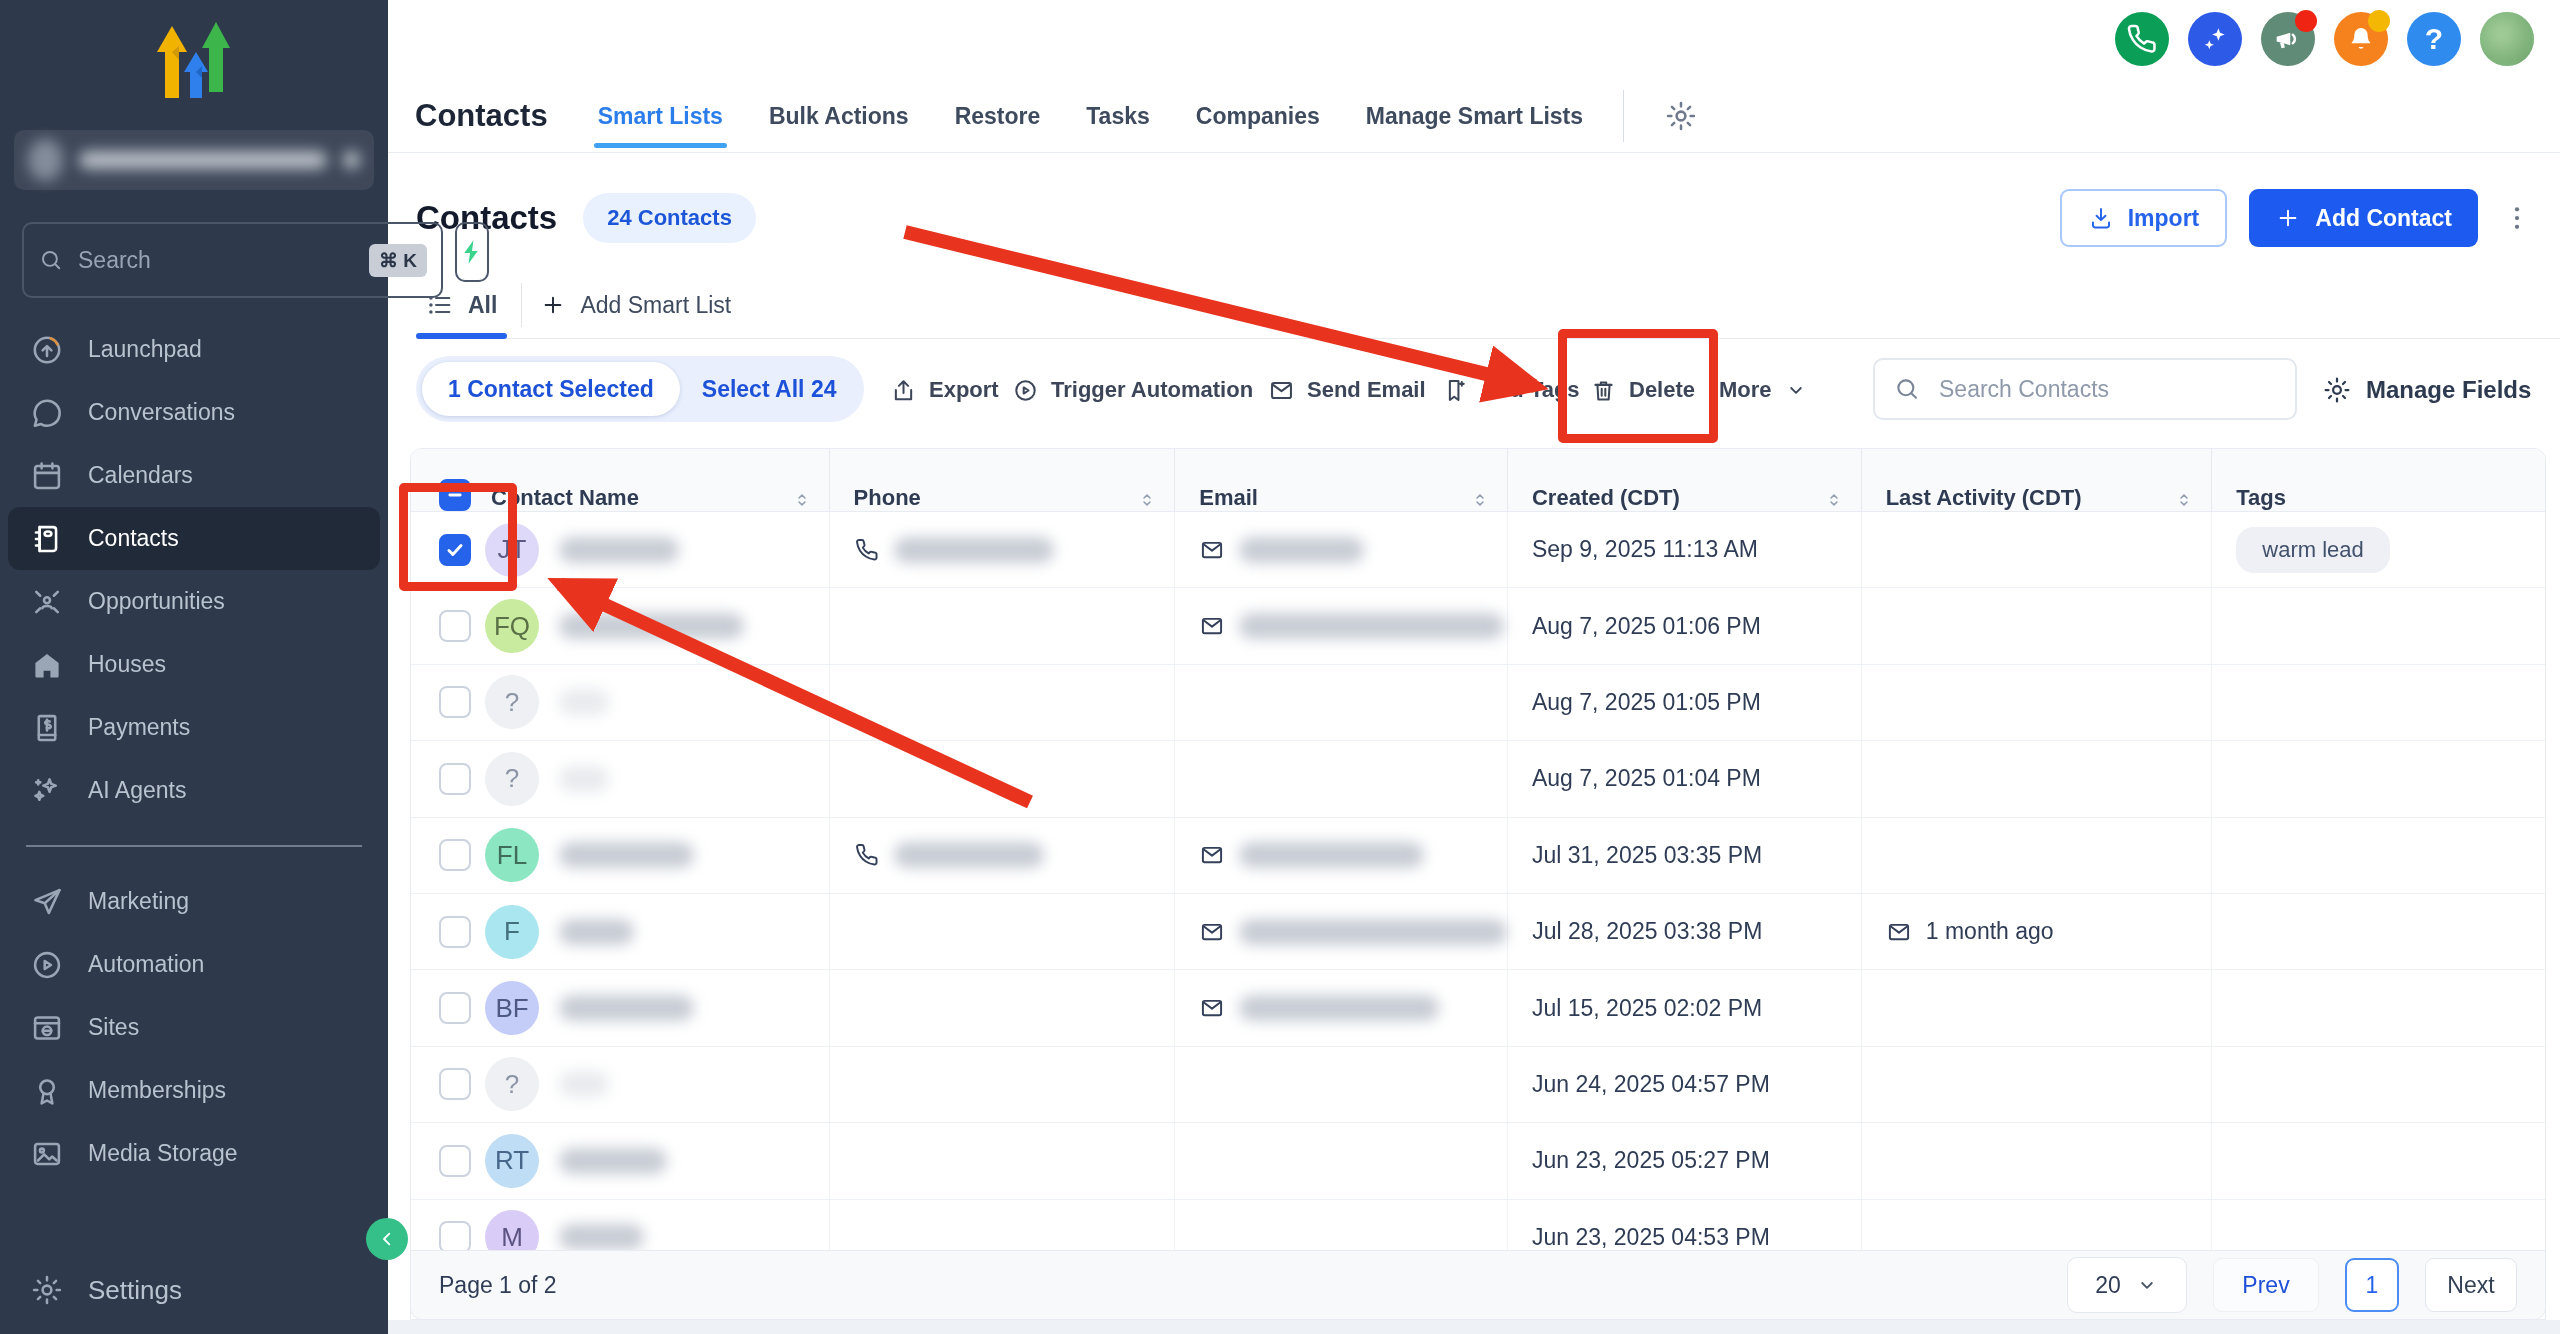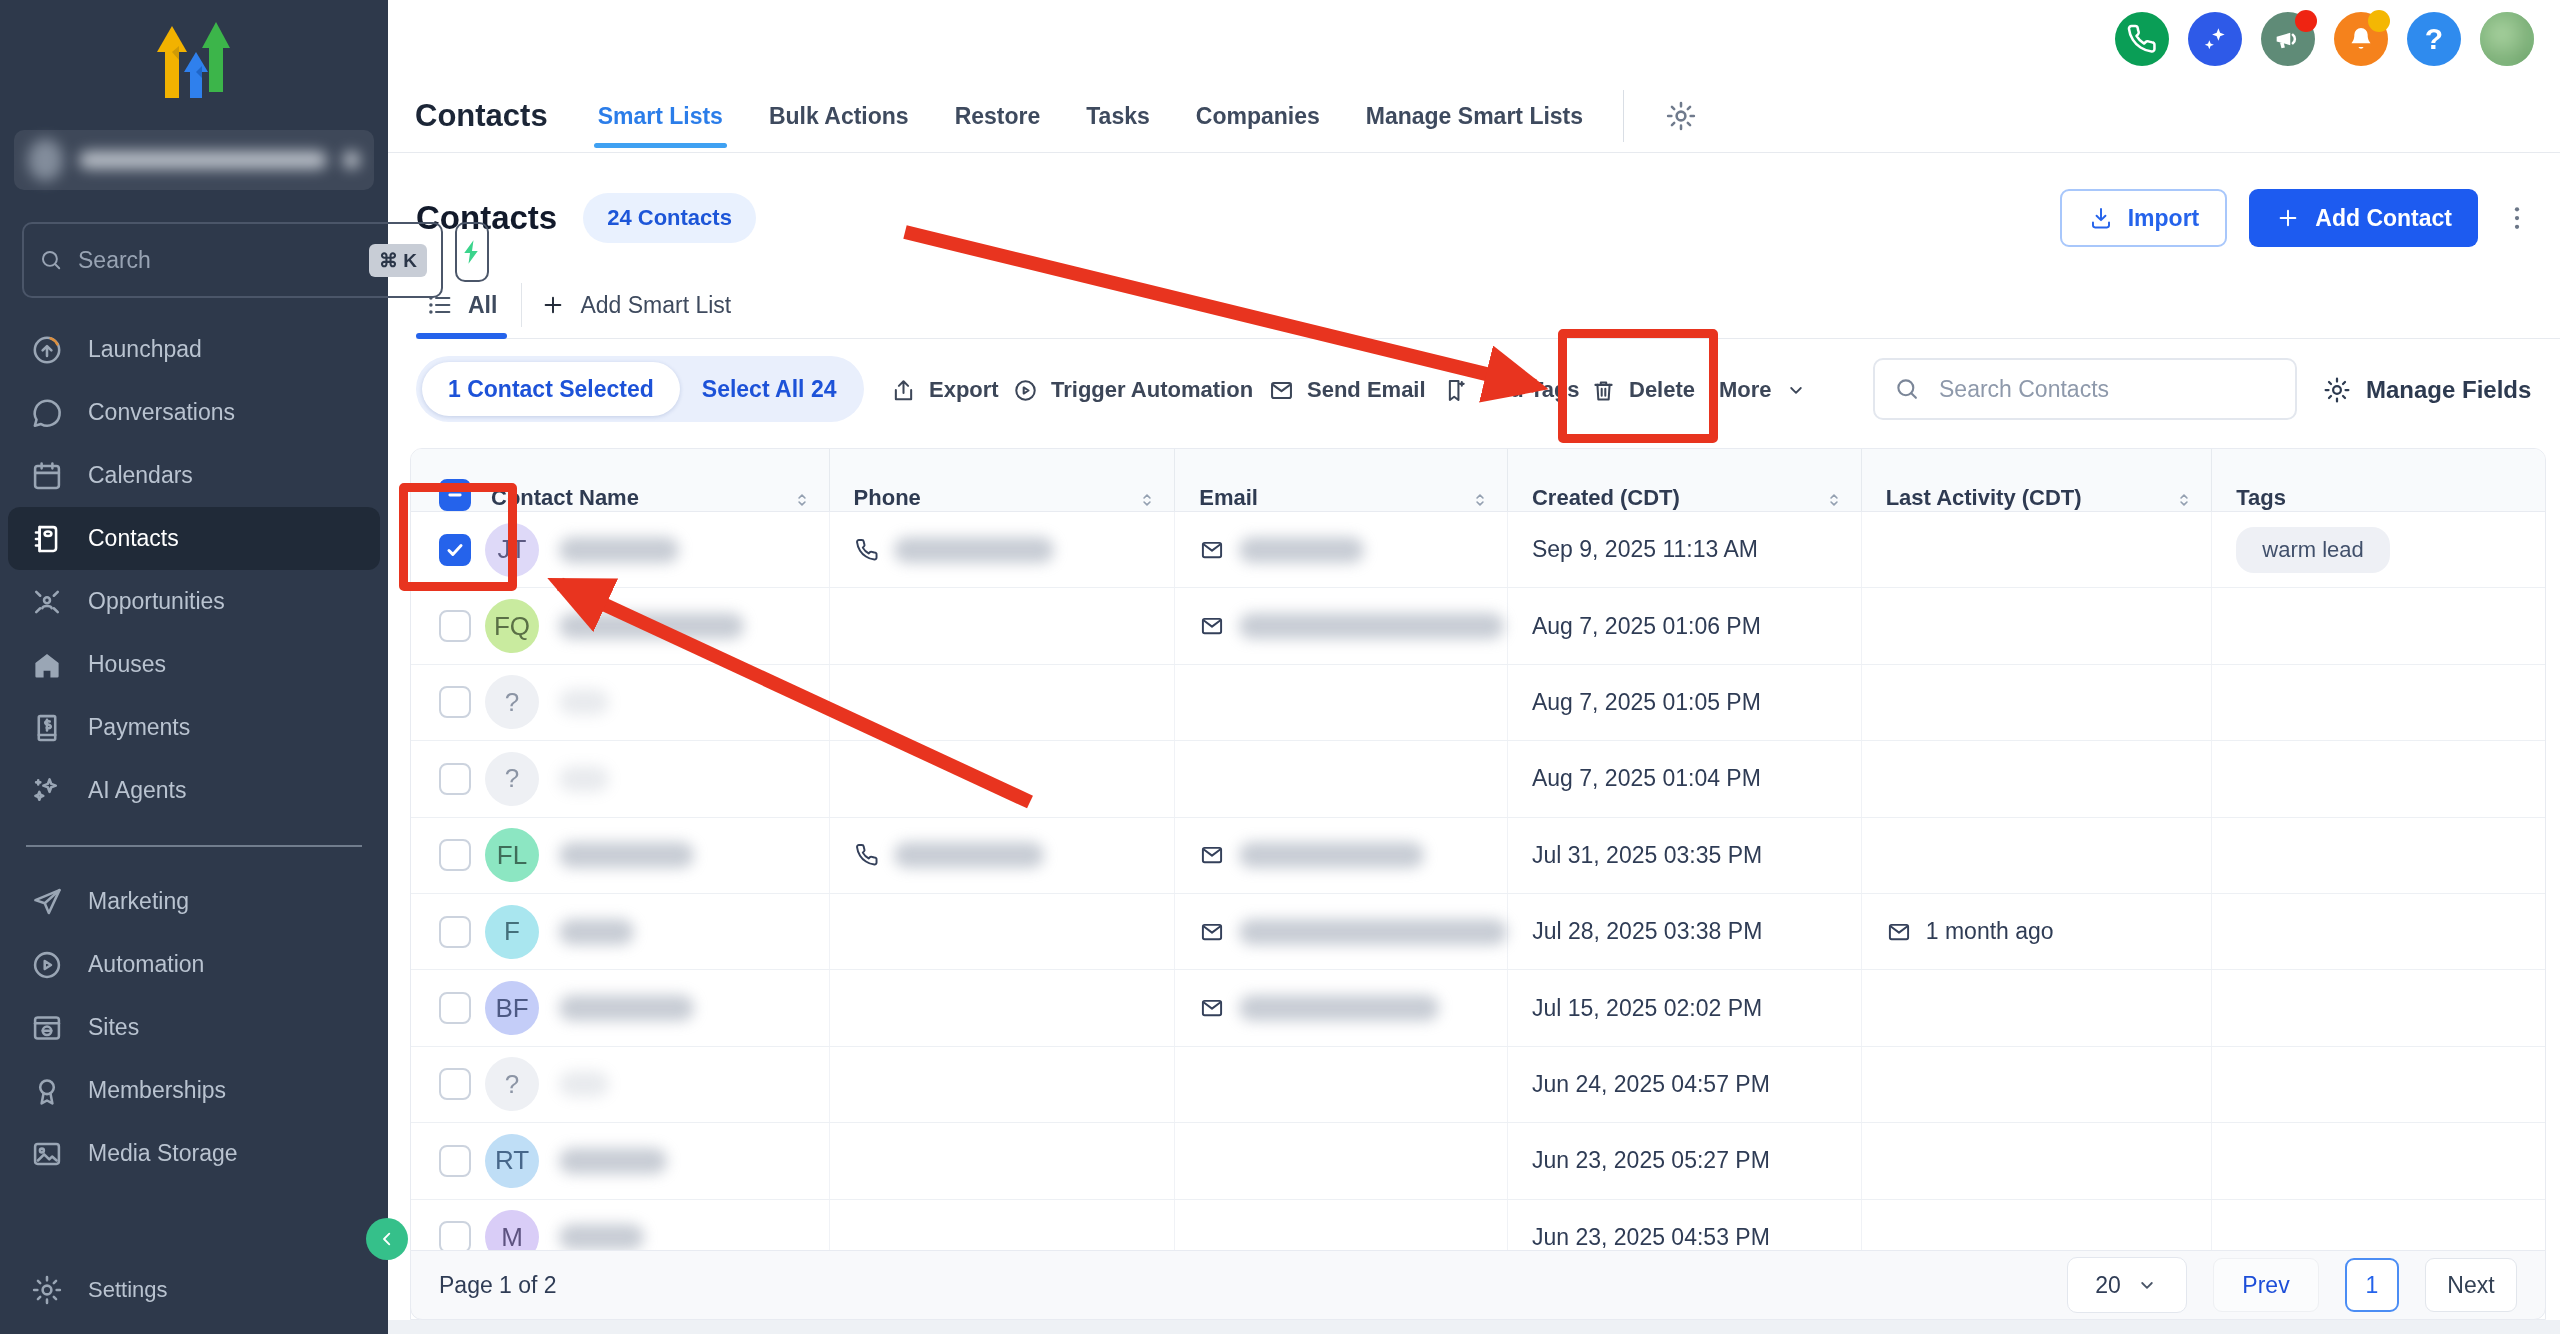--- a/index.html
+++ b/index.html
@@ -26,21 +26,21 @@
   .ai-btn{width:56px;height:56px;border:2px solid #4b5669;border-radius:10px;display:flex;
           align-items:center;justify-content:center;}
   .nav{position:absolute;top:318px;left:0;right:0;height:902px;overflow:hidden;}
   .nav-item{height:63px;display:flex;align-items:center;gap:24px;padding-left:30px;
             font-size:23px;font-weight:500;color:#b9c3d0;cursor:pointer;}
   .nav-item .icon{width:34px;height:34px;color:#9aa6b5;}
   .nav-item.active{background:#202a38;border-radius:12px;margin:0 8px;padding-left:22px;color:#fff;}
   .nav-item.active .icon{color:#fff;}
   .nav-divider{border-top:2px solid #717d8d;margin:23px 26px;}
   .settings-item{position:absolute;left:30px;bottom:16px;height:56px;display:flex;align-items:center;
-                 gap:24px;font-size:22px;color:#b9c3d0;}
+                 gap:24px;font-size:26px;color:#b9c3d0;}
   .settings-item .icon{width:34px;height:34px;color:#9aa6b5;}
   .collapse-btn{position:absolute;left:366px;top:1218px;width:42px;height:42px;border-radius:50%;
                 background:#35c08a;color:#fff;display:flex;align-items:center;justify-content:center;z-index:60;}
   .collapse-btn .icon{width:24px;height:24px;}
 
   
   .main{position:absolute;left:388px;top:0;right:0;bottom:0;background:#fff;}
   .top-header{position:absolute;left:0;right:0;top:0;height:152px;border-bottom:1px solid #e7eaef;background:#fff;}
   .top-header-row{position:absolute;left:27px;top:84px;height:64px;display:flex;align-items:center;}
   .app-title{font-size:31px;font-weight:700;color:#1c2637;margin-right:50px;}

